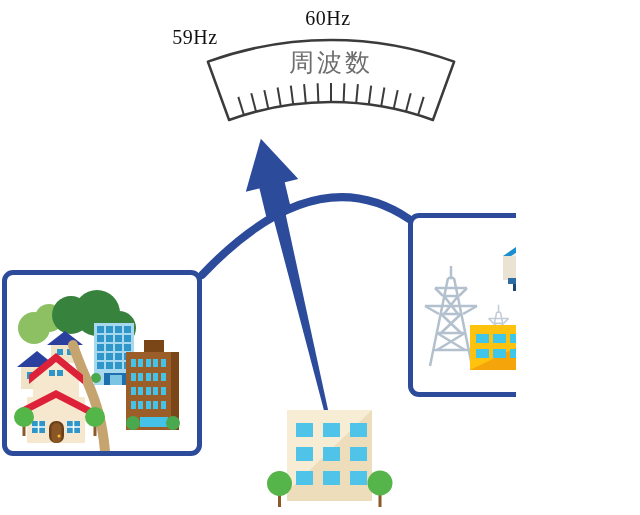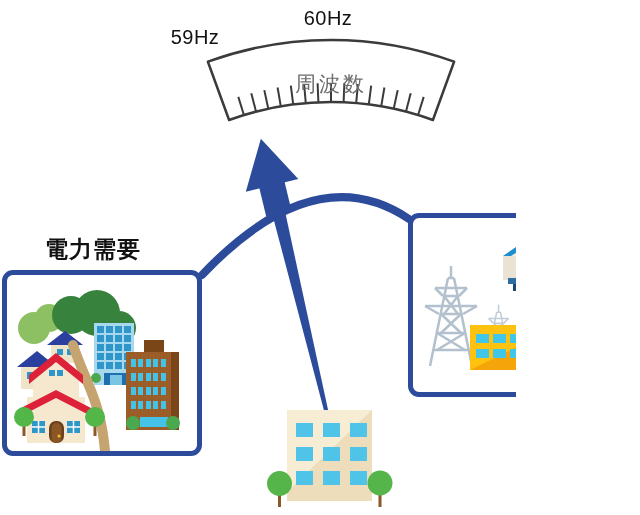--- a/index.html
+++ b/index.html
@@ -6,28 +6,28 @@
     --accent-blue:#2c4b9b;
     --gauge-outline:#3b3b3b;
     --gauge-text-gray:#6e6e6e;
     --text-black:#111111;
     --background:#ffffff;
   }
   html,body{margin:0;padding:0;background:#fff;}
   .stage{
     position:relative;width:516px;height:515px;overflow:hidden;
     background:var(--background);
-    font-family:Liberation Sans, sans-serif;
+    font-family:Liberation Serif, serif;
     color:var(--text-black);
   }
   .stage svg{display:block;}
   .abs{position:absolute;}
   .lbl{position:absolute;text-align:center;white-space:nowrap;}
   .hz{font-size:20px;font-weight:500;letter-spacing:0.5px;color:var(--text-black);}
-  .gauge-title{font-size:21px;letter-spacing:3px;color:var(--gauge-text-gray);font-weight:500;margin-top:24px;}
+  .gauge-title{font-size:25px;letter-spacing:3px;color:var(--gauge-text-gray);font-weight:500;}
   .box-label{font-size:23px;font-weight:700;color:var(--text-black);letter-spacing:1px;}
   .frame-box{
     position:absolute;background:#fff;
     border:5px solid var(--accent-blue);
     border-radius:11px;box-sizing:border-box;
   }
   .band{fill:#ffffff;stroke:var(--gauge-outline);stroke-width:2.5;stroke-linejoin:round;}
   .tick{stroke:var(--gauge-outline);stroke-width:2;}
   .beam{stroke:var(--accent-blue);stroke-width:8;fill:none;stroke-linecap:round;}
   .accent-fill{fill:var(--accent-blue);}
@@ -66,21 +66,20 @@
       <polygon class="accent-fill" points="326,131 299,179 353,179"></polygon>
       <rect class="accent-fill" x="313" y="176" width="26" height="32"></rect>
       <polygon class="accent-fill" points="319.5,207 332.5,207 328,412 324,412"></polygon>
     </g>
   </svg>
 
   <div class="lbl hz" style="left:160px;top:26px;width:70px">59Hz</div>
   <div class="lbl hz" style="left:293px;top:7px;width:70px">60Hz</div>
   <div class="lbl gauge-title" style="left:281px;top:46px;width:100px">周波数</div>
 
-  <div class="lbl box-label" style="left:0px;top:234px;width:186px">電力需要</div>
 
 
   <div class="frame-box" style="left:2px;top:270px;width:200px;height:186px">
     <svg width="190" height="176" viewBox="0 0 190 176">
 
       <g>
         <circle cx="27" cy="53" r="16" fill="#8cc063"></circle>
         <circle cx="42" cy="43" r="14" fill="#8cc063"></circle>
         <circle cx="64" cy="40" r="19" fill="#37823c"></circle>
         <circle cx="90" cy="38" r="23" fill="#37823c"></circle>

